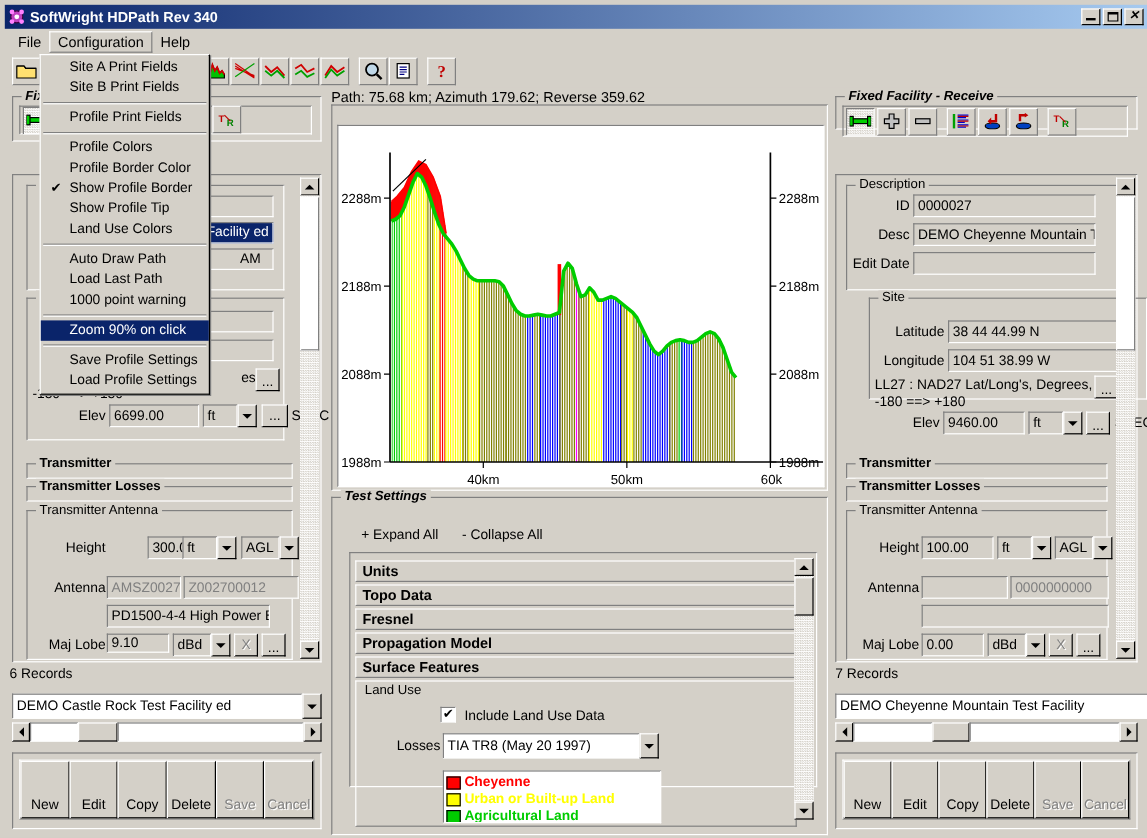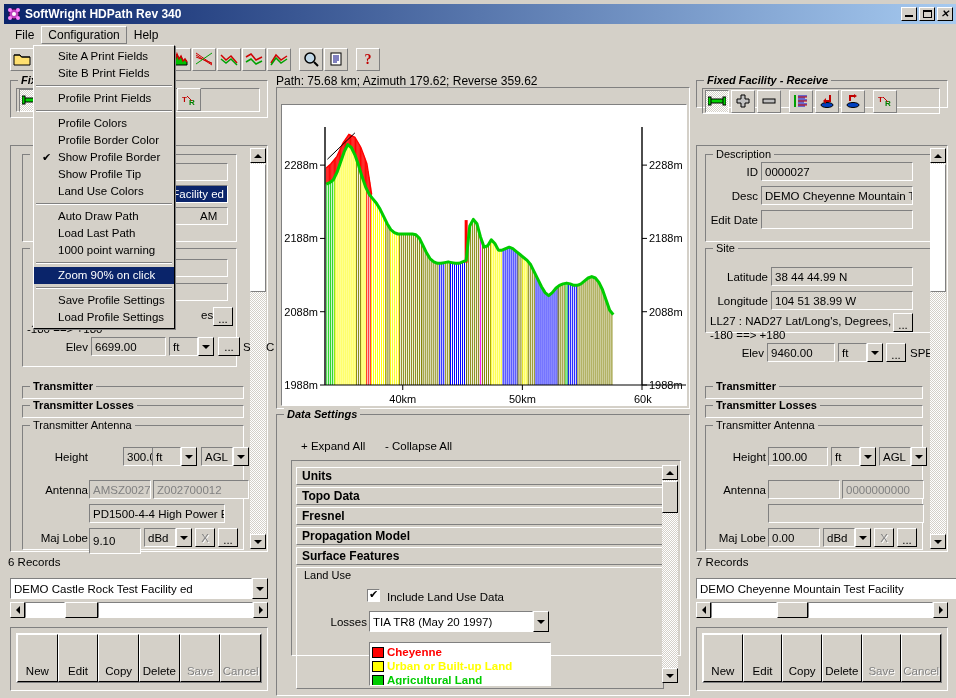--- a/index.html
+++ b/index.html
@@ -408,21 +408,21 @@
     <div class="field dim" style="position:absolute; left:66px; top:54px; width:62px; height:19px;">
       <span>AMSZ0027</span>
     </div>
     <div class="field dim" style="position:absolute; left:130px; top:54px; width:96px; height:19px;">
       <span>Z002700012</span>
     </div>
     <div class="field" style="position:absolute; left:66px; top:78px; width:136px; height:19px;">
       <span>PD1500-4-4 High Power Expo</span>
     </div>
     <div class="lbl r" style="left:8px; top:106px; width:57px;">Maj Lobe</div>
-    <div class="field" style="position:absolute; left:66px; top:102px; width:52px; height:26px;">
+    <div class="field" style="position:absolute; left:66px; top:102px; width:52px; height:16px;">
       <span>9.10</span>
     </div>
     <div class="combo" style="left:121px; top:102px; width:48px; height:19px;">
       <div class="cbx">
             <span>dBd</span>
           </div>
       <div class="arrow">
             <span class="arrow-d"></span>
           </div>
     </div>
@@ -729,21 +729,21 @@
               <line x1="240.37735849056602" y1="280" x2="240.37735849056602" y2="285" stroke="#000"></line>
               <text x="240.37735849056602" y="298" font-size="11" font-family="Liberation Sans, sans-serif" text-anchor="middle">50km</text>
               <line x1="360" y1="280" x2="360" y2="285" stroke="#000"></line>
               <text x="352" y="298" font-size="11" font-family="Liberation Sans, sans-serif" text-anchor="start">60k</text>
             </g>
       </svg>
     </div>
   </div>
 
   <div class="gbox" style="left:274px; top:412px; width:414px; height:282px;">
-    <span class="glabel bold">Data Settings</span>
+    <span class="glabel bold">Test Settings</span>
     <div class="link" style="position:absolute; left:24px; top:25px;">+ Expand All</div>
     <div class="link" style="position:absolute; left:108px; top:25px;">- Collapse All</div>
 
     <div class="sunken" style="position:absolute; left:14px; top:45px; width:390px; height:196px;">
       <div class="ps-hdr" style="position:absolute; left:4px; top:6px; width:368px; height:18px;">
         <span>Units</span>
           </div>
       <div class="ps-hdr" style="position:absolute; left:4px; top:26px; width:368px; height:18px;">
         <span>Topo Data</span>
           </div>
@@ -863,21 +863,21 @@
     <div class="lbl r" style="left:0px; top:35px; width:52px;">Desc</div>
     <div class="field" style="position:absolute; left:55px; top:31px; width:152px; height:19px;">
       <span>DEMO Cheyenne Mountain Te</span>
     </div>
     <div class="lbl r" style="left:0px; top:59px; width:52px;">Edit Date</div>
     <div class="field" style="position:absolute; left:55px; top:55px; width:152px; height:19px;">
       <span></span>
     </div>
   </div>
 
-  <div class="gbox" style="left:703px; top:246px; width:232px; height:85px;">
+  <div class="gbox" style="left:722px; top:246px; width:232px; height:85px;">
     <span class="glabel">Site</span>
     <div class="lbl r" style="left:0px; top:22px; width:62px;">Latitude</div>
     <div class="field" style="position:absolute; left:65px; top:18px; width:142px; height:19px;">
       <span>38 44 44.99 N</span>
     </div>
     <div class="lbl r" style="left:-2px; top:46px; width:64px;">Longitude</div>
     <div class="field" style="position:absolute; left:65px; top:42px; width:142px; height:19px;">
       <span>104 51 38.99 W</span>
     </div>
     <div class="lbl" style="left:4px; top:66px;">LL27 : NAD27 Lat/Long's, Degrees,</div>

